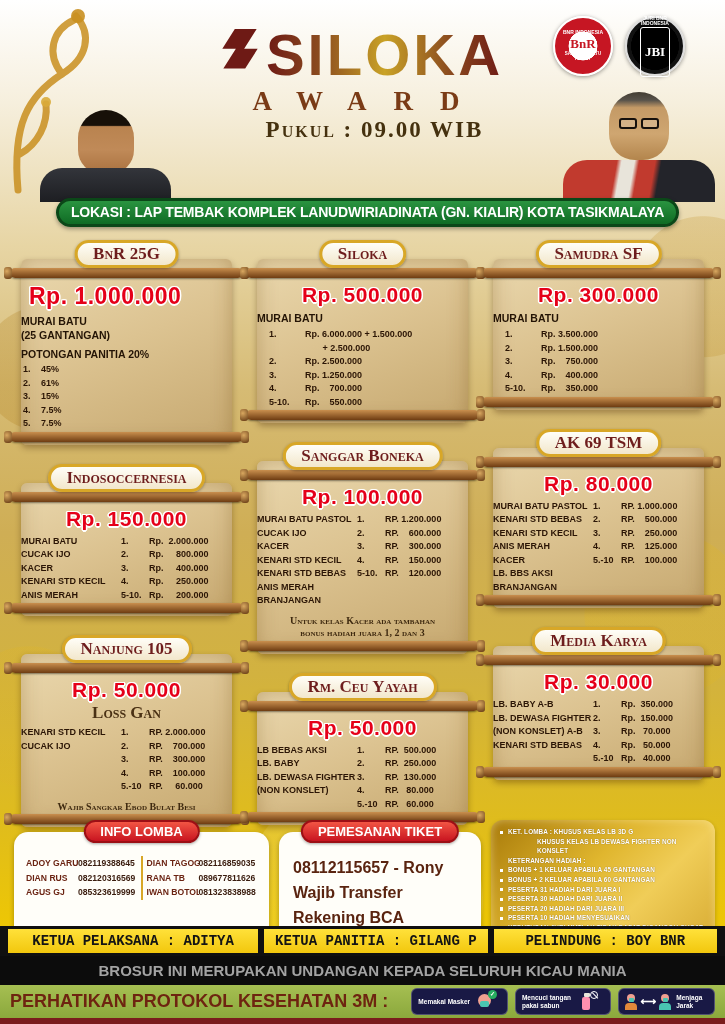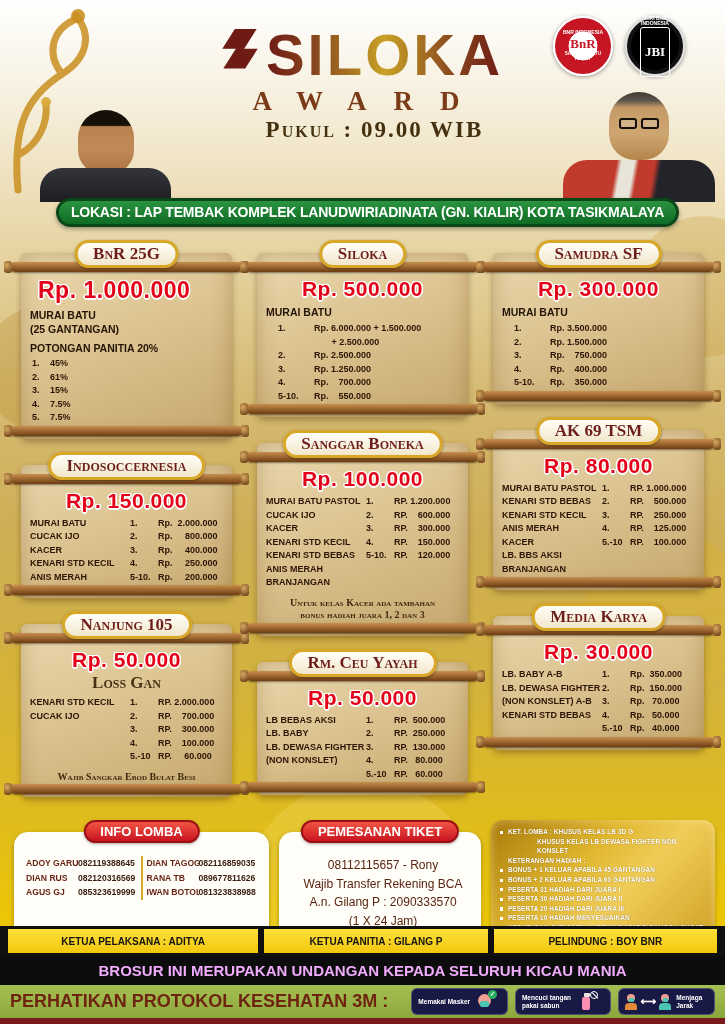--- a/index.html
+++ b/index.html
@@ -62,21 +62,21 @@
     color:#fff; font-weight:bold; font-size:14px; letter-spacing:-.2px; text-align:center; line-height:23px;
     white-space:nowrap; overflow:hidden; box-shadow:0 2px 4px rgba(0,0,0,.35); }
   
   .cards { position:absolute; top:240px; left:14px; right:14px; display:flex; gap:11px; z-index:2; }
   .colstack { flex:1; display:flex; flex-direction:column; min-width:0; }
   .card { position:relative; padding-top:13px; margin-bottom:13px; }
   .pill { position:absolute; top:0; left:50%; transform:translateX(-50%); z-index:4;
     background:linear-gradient(#fffef8,#f2e7cb); border:3px solid #d8a727; border-radius:20px;
     padding:1px 16px; font-family:"Liberation Serif", serif; font-variant:small-caps; font-weight:bold;
     font-size:17px; color:#6e1d1d; white-space:nowrap; box-shadow:0 1px 3px rgba(0,0,0,.35); }
-  .scroll { position:relative; margin:0 7px; border-radius:6px; padding:22px 9px 14px;
+  .scroll { position:relative; margin:6px 7px; border-radius:6px; padding:22px 0 14px;
     background:linear-gradient(160deg,#ead8ae 0%,#dcc391 45%,#c6a86f 100%);
     box-shadow:0 3px 6px rgba(60,30,0,.35), inset 0 0 20px rgba(120,80,20,.35); }
   .roller { position:absolute; left:-11px; right:-11px; height:10px; border-radius:5px;
     background:linear-gradient(#c98f4e,#6e3c12); box-shadow:0 1px 2px rgba(0,0,0,.45); }
   .roller::before,.roller::after { content:""; position:absolute; top:-1px; width:8px; height:12px;
     border-radius:3px; background:radial-gradient(circle at 35% 35%,#d9a860,#5f3410); }
   .roller::before { left:-6px; } .roller::after { right:-6px; }
   .roller.top { top:9px; } .roller.bottom { bottom:3px; }
   .price { text-align:center; font-size:21px; font-weight:800; color:#e50019; letter-spacing:.5px; margin:2px 0 4px;
     text-shadow:-1.5px 0 #fff,1.5px 0 #fff,0 -1.5px #fff,0 1.5px #fff,-1px -1px #fff,1px 1px #fff,-1px 1px #fff,1px -1px #fff; }
@@ -104,36 +104,36 @@
     color:#fff; font-weight:800; font-size:13px; padding:2px 15px; white-space:nowrap; box-shadow:0 1px 3px rgba(0,0,0,.35); }
   .info-lomba { flex-basis:255px; flex-shrink:0; margin-top:12px; }
   .contacts { display:flex; }
   .ccol { flex:1; padding:0 4px; }
   .ccol:first-child { border-right:2px solid #d8a727; }
   .contacts .prow { font-size:8.6px; line-height:1.7; }
   .contacts .pb { width:52px; color:#6b2413; }
   .contacts .pv { color:#3a1c0e; }
   .tiket { flex-basis:202px; flex-shrink:0; margin-top:12px; }
   .tlines { padding-left:6px; }
-  .tline { font-size:12px; font-weight:normal; color:#5a2410; line-height:1.55;text-align:center; }
+  .tline { font-size:16px; font-weight:bold; color:#5a2410; line-height:1.55; }
   .rulesbox { flex:1; border-radius:12px; padding:7px 6px 6px 8px;
     background:linear-gradient(135deg,#a87a0a 0%,#e0b62e 35%,#f0cd58 55%,#c9971c 100%);
     box-shadow:inset 0 0 8px rgba(255,240,180,.5), 0 2px 4px rgba(0,0,0,.25); }
   .rule { position:relative; padding-left:9px; font-size:6.4px; font-weight:bold; color:#fff;
     line-height:1.5; text-shadow:0 0 1px rgba(90,60,0,.7); letter-spacing:.1px; }
   .rule::before { content:""; position:absolute; left:1px; top:3.5px; width:3.2px; height:3.2px; background:#fff; }
   .rule.cont::before { display:none; }
   .rule.cont.deep { padding-left:38px; }
   
   .officials { position:absolute; top:926px; left:0; right:0; height:30px; background:#101010;
     display:flex; gap:6px; padding:3px 8px; z-index:2; }
-  .seg { flex:1; background:linear-gradient(#ffe13a,#f2c70d); color:#141414; font-weight:800; font-size:10px;
-    display:flex; align-items:center; justify-content:center; white-space:nowrap; }
+  .seg { flex:1; background:linear-gradient(#ffe13a,#f2c70d); color:#141414; font-weight:800; font-size:14px;
+    display:flex; align-items:center; justify-content:center; white-space:nowrap;font-family:Liberation Mono, monospace; }
   .seg:first-child { flex:1.12; }
-  .invite { position:absolute; top:956px; left:0; right:0; height:29px; background:#0c0c0c; color:#f0abfc;
+  .invite { position:absolute; top:956px; left:0; right:0; height:29px; background:#0c0c0c; color:#a3a3a3;
     font-weight:800; font-size:15px; display:flex; align-items:center; justify-content:center; z-index:2; }
   .health { position:absolute; top:985px; left:0; right:0; height:33px; z-index:2;
     background:linear-gradient(#a6bf52,#8ba83c); display:flex; align-items:center; padding:0 10px; gap:7px; }
   .health-title { color:#6e2410; font-weight:800; font-size:18px; white-space:nowrap; margin-right:16px; }
   .hpanel { position:relative; height:27px; background:#191945; border-radius:6px; border:1px solid rgba(255,255,255,.25);
     display:flex; align-items:center; padding:0 6px; gap:5px; flex:1; min-width:0; }
   .hlabel { color:#fff; font-weight:bold; font-size:6.5px; line-height:1.2; white-space:pre-line; }
   .ficon { position:relative; width:20px; height:20px; flex-shrink:0; }
   .fhead { position:absolute; width:13px; height:13px; border-radius:50%; background:#f0a090; top:2px; left:3px; }
   .fmask { position:absolute; width:9px; height:6px; border-radius:2px; background:#49c5b1; top:9px; left:5px; }

